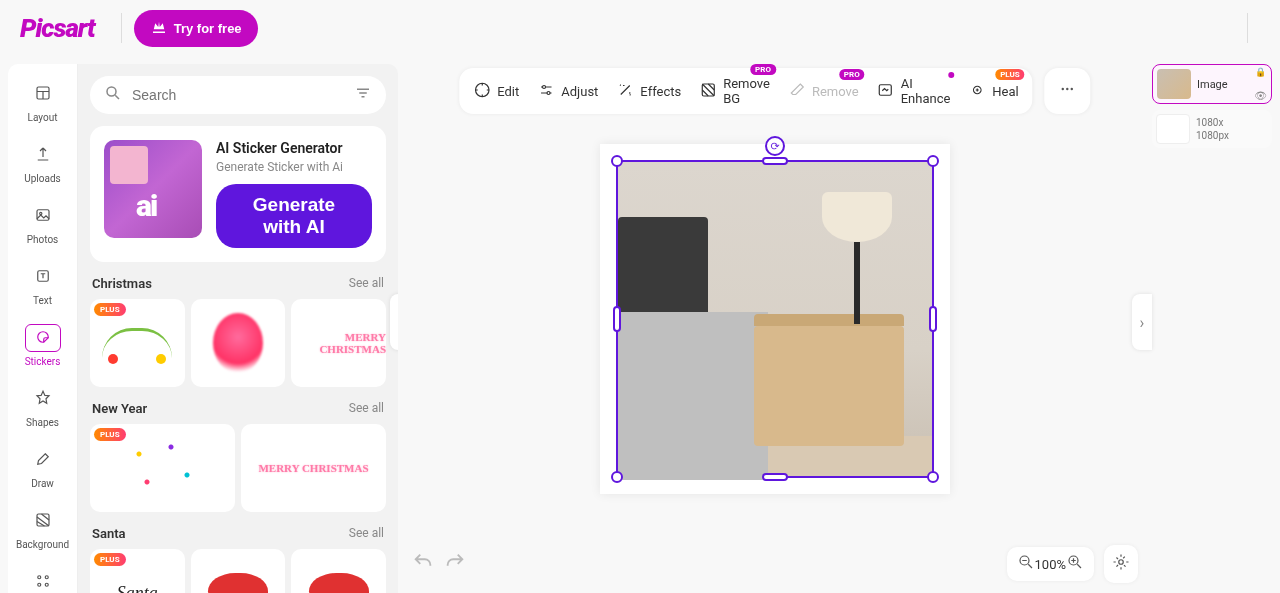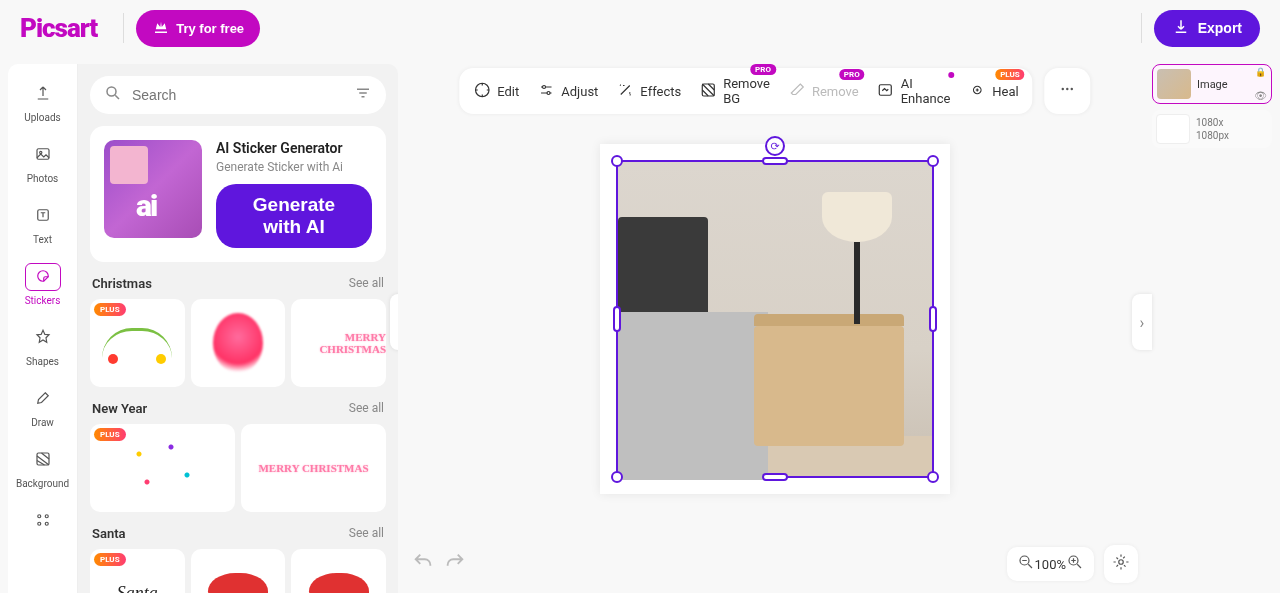--- a/index.html
+++ b/index.html
@@ -1,20 +1,20 @@
 <!DOCTYPE html>
 <html><head>
 <meta charset="utf-8">
 <style>
 * { box-sizing: border-box; margin: 0; padding: 0; }
 body { font-family: -apple-system, BlinkMacSystemFont, "Segoe UI", Roboto, sans-serif; width: 1280px; height: 593px; background: #f8f8f8; overflow: hidden; }
 
 
 .header { height: 56px; display: flex; align-items: center; padding: 0 20px; background: #f8f8f8; }
-.logo { font-size: 26px; font-weight: 900; color: #c209c1; letter-spacing: -1px; margin-right: 14px; }
+.logo { font-size: 26px; font-weight: 900; font-style: italic; color: #c209c1; letter-spacing: -1px; margin-right: 14px; }
 .divider-v { width: 1px; height: 30px; background: #ddd; margin: 0 12px; }
 .try-free { background: #c209c1; color: #fff; border: none; border-radius: 20px; padding: 8px 16px; font-weight: 600; font-size: 13px; display: flex; align-items: center; gap: 6px; cursor: pointer; }
 .spacer { flex: 1; }
 .export-btn { background: #5f16dd; color: #fff; border: none; border-radius: 20px; padding: 8px 18px; font-weight: 600; font-size: 14px; display: flex; align-items: center; gap: 8px; cursor: pointer; }
 
 
 .main { display: flex; height: 537px; }
 
 
 .leftnav { width: 70px; background: #fff; border-right: 1px solid #eee; border-radius: 10px 0 0 0; margin-left: 8px; margin-top: 8px; padding-top: 8px; display: flex; flex-direction: column; align-items: center; gap: 2px; overflow: hidden; }
@@ -121,32 +121,33 @@
   <button class="try-free">
     <span>
       <svg class="sv" viewBox="0 0 24 24" fill="#fff">
           <path d="M4 18h16v2H4zm1-3l2-8 4 5 1-7 1 7 4-5 2 8z"></path>
         </svg>
     </span>
     <span>Try for free</span>
   </button>
   <div class="spacer"></div>
   <div class="divider-v"></div>
-  <button class="export-btn">
-    <span>
-      <svg class="sv" viewBox="0 0 24 24" fill="none" stroke="#fff" stroke-width="2">
-          <path d="M12 3v12m0 0l-4-4m4 4l4-4M5 19h14"></path>
-        </svg>
-    </span>
-    <span>Export</span>
-  </button>
 </div>
 
 <div class="main">
   <div class="leftnav">
+    <div class="nav-item">
+      <div class="nav-icon-box">
+          <span><svg class="sv" viewBox="0 0 24 24" fill="none" stroke="#555" stroke-width="1.6">
+              <rect x="4" y="4" width="16" height="16" rx="2"></rect>
+              <path d="M4 10h16M12 10v10"></path>
+            </svg></span>
+        </div>
+      <span>Layout</span>
+    </div>
     <div class="nav-item">
       <div class="nav-icon-box">
           <span><svg class="sv" viewBox="0 0 24 24" fill="none" stroke="#555" stroke-width="1.6">
               <path d="M12 16V4m0 0L8 8m4-4l4 4M5 20h14"></path>
             </svg></span>
         </div>
       <span>Uploads</span>
     </div>
     <div class="nav-item">
       <div class="nav-icon-box">

